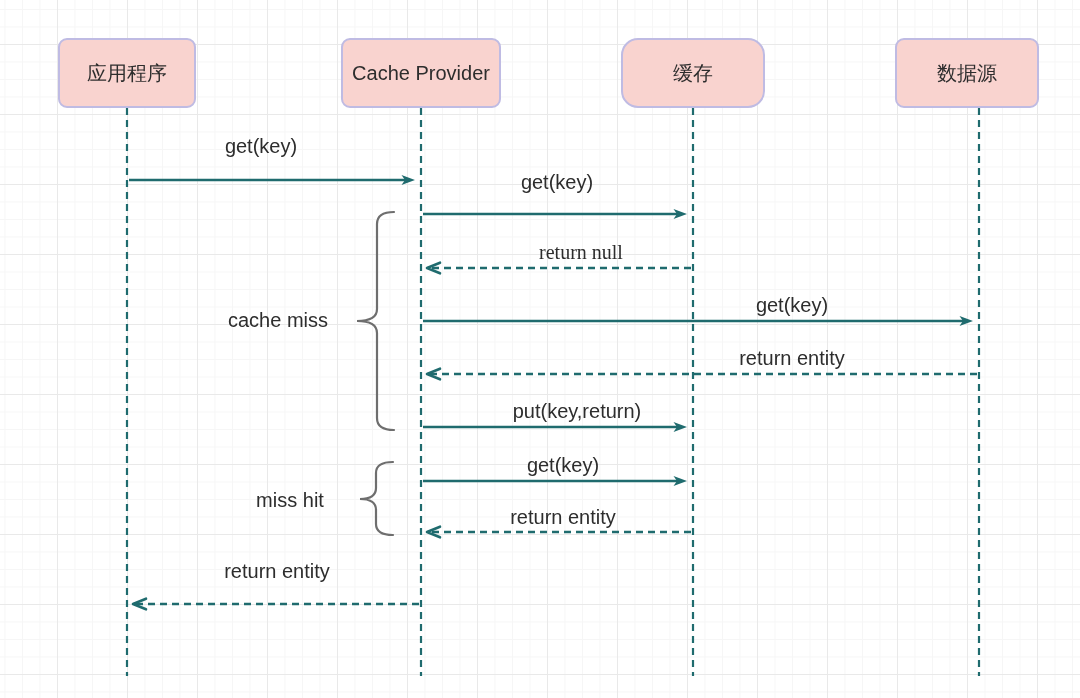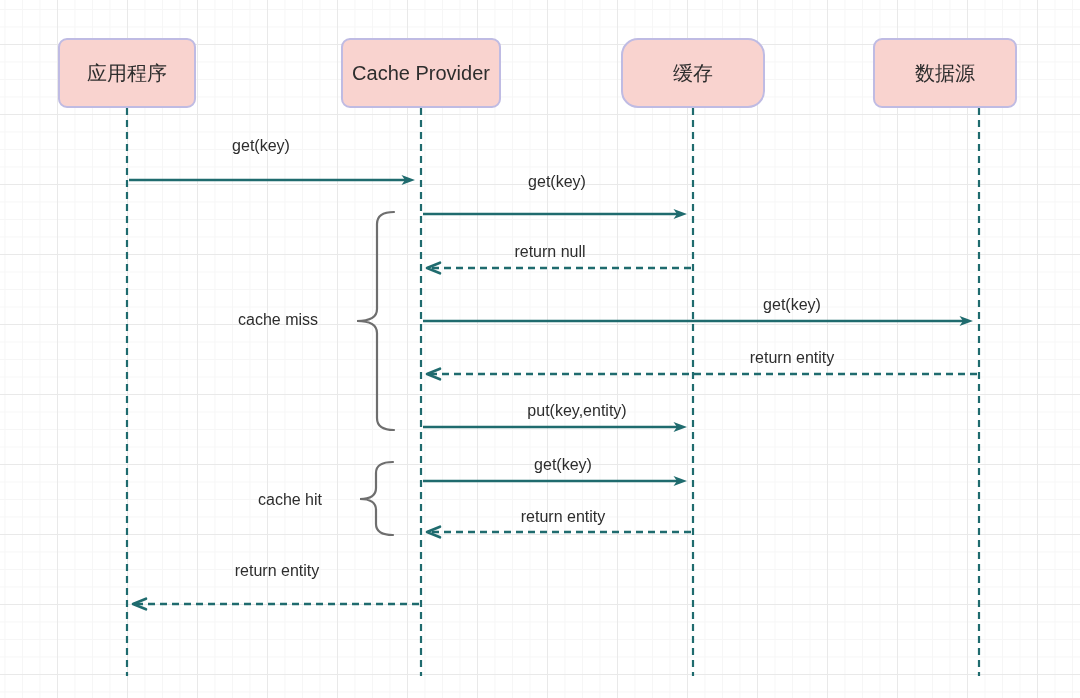--- a/index.html
+++ b/index.html
@@ -28,21 +28,21 @@
   .participant{
     position:absolute;box-sizing:border-box;
     background:var(--box-fill);
     border:2px solid var(--box-border);
     border-radius:9px;
     display:flex;align-items:center;justify-content:center;
     font-size:20px;color:var(--text);
   }
   .msg-label,.brace-label{
     position:absolute;transform:translate(-50%,-50%);
-    font-size:16px;color:var(--text);white-space:nowrap;line-height:1;
+    font-size:20px;color:var(--text);white-space:nowrap;line-height:1;
   }
 </style>
 </head>
 <body>
 
 <div id="canvas" class="canvas">
   <svg id="gfx" class="layer" width="1080" height="698">
       <line x1="127" y1="108" x2="127" y2="676" class="lifeline"></line>
       <line x1="421" y1="108" x2="421" y2="676" class="lifeline"></line>
       <line x1="693" y1="108" x2="693" y2="676" class="lifeline"></line>
@@ -88,27 +88,27 @@
     </svg>
 <div class="participant" style="left: 58px; top: 38px; width: 138px; height: 70px; border-radius: 9px;">
       <span>应用程序</span>
     </div>
     <div class="participant" style="left: 341px; top: 38px; width: 160px; height: 70px; border-radius: 9px;">
       <span>Cache Provider</span>
     </div>
     <div class="participant" style="left: 621px; top: 38px; width: 144px; height: 70px; border-radius: 17px;">
       <span>缓存</span>
     </div>
-    <div class="participant" style="left: 873px; top: 38px; width: 144px; height: 70px; border-radius: 9px;">
+    <div class="participant" style="left: 895px; top: 38px; width: 144px; height: 70px; border-radius: 9px;">
       <span>数据源</span>
     </div>
     <div class="msg-label" style="left: 261px; top: 146px;">get(key)</div>
     <div class="msg-label" style="left: 557px; top: 182px;">get(key)</div>
-    <div class="msg-label" style="left: 550px; top: 252px;">return null</div>
+    <div class="msg-label" style="left: 581px; top: 252px; font-family: Liberation Serif, serif;">return null</div>
     <div class="msg-label" style="left: 792px; top: 305px;">get(key)</div>
     <div class="msg-label" style="left: 792px; top: 358px;">return entity</div>
-    <div class="msg-label" style="left: 577px; top: 411px;">put(key,entity)</div>
+    <div class="msg-label" style="left: 577px; top: 411px;">put(key,return)</div>
     <div class="msg-label" style="left: 563px; top: 465px;">get(key)</div>
     <div class="msg-label" style="left: 563px; top: 517px;">return entity</div>
     <div class="msg-label" style="left: 277px; top: 571px;">return entity</div>
     <div class="brace-label" style="left: 278px; top: 320px;">cache miss</div>
-    <div class="brace-label" style="left: 290px; top: 500px;">cache hit</div>
+    <div class="brace-label" style="left: 290px; top: 500px;">miss hit</div>
   </div>
 
 </body></html>

